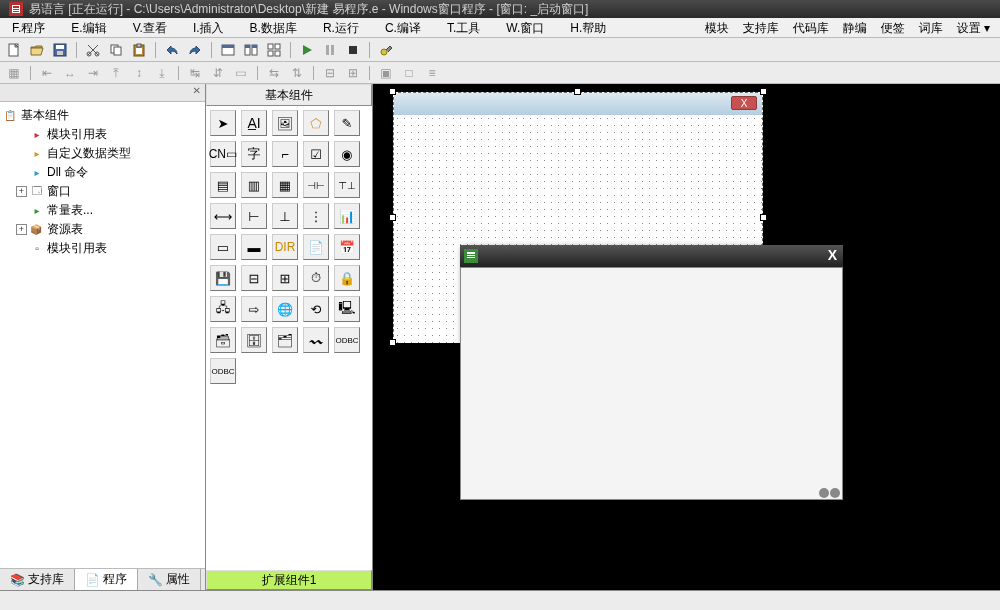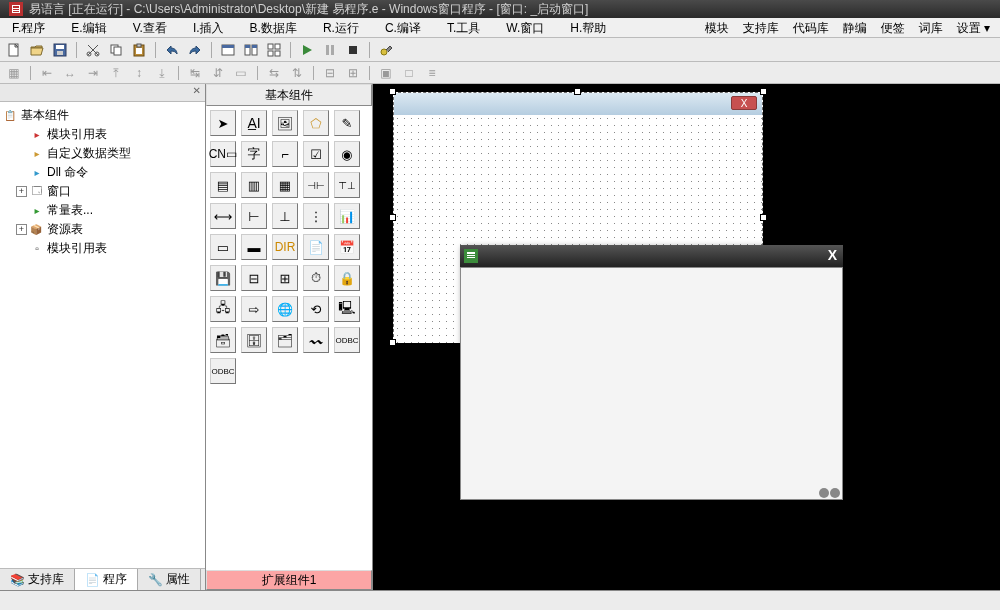--- a/index.html
+++ b/index.html
@@ -29,21 +29,21 @@
 .tree-icon { width: 14px; height: 12px; display: flex; align-items: center; justify-content: center; font-size: 10px; }
 .tree .indent1 { margin-left: 12px; }
 .left-tabs { height: 22px; background: #e8e8e8; display: flex; border-top: 1px solid #bbb; }
 .left-tabs .tab { border-right: 1px solid #aaa; padding: 3px 10px; display: flex; align-items: center; gap: 3px; cursor: default; }
 .left-tabs .tab.active { background: #fff; }
 .comp-panel { width: 167px; background: #fff; display: flex; flex-direction: column; border-right: 1px solid #888; }
 .comp-header { height: 22px; background: #ececec; display: flex; align-items: center; justify-content: center; border: 1px outset #ddd; cursor: default; }
 .comp-palette { flex: 1; padding: 4px; display: flex; flex-wrap: wrap; gap: 5px; align-content: flex-start; }
 .comp-item { width: 26px; height: 26px; border: 1px outset #ccc; display: flex; align-items: center; justify-content: center; cursor: default; background: #f0f0f0; font-size: 13px; }
 .comp-footer { display: flex; flex-direction: column; }
-.comp-footer .ftab { height: 20px; background: #fca5a5; border: 1px outset #ddd; display: flex; align-items: center; justify-content: center; cursor: default; }
+.comp-footer .ftab { height: 20px; background: #bef264; border: 1px outset #ddd; display: flex; align-items: center; justify-content: center; cursor: default; }
 .canvas-area { flex: 1; background: #000; position: relative; }
 .design-form { position: absolute; left: 20px; top: 8px; width: 370px; height: 250px; background: #fff; border: 1px dashed #666; }
 .design-form .form-title { height: 22px; background: linear-gradient(to bottom, #dce9f2, #b5cde0); position: relative; }
 .design-form .form-close { position: absolute; right: 5px; top: 3px; width: 26px; height: 14px; background: #c75050; border: 1px solid #8a3a3a; border-radius: 2px; display: flex; align-items: center; justify-content: center; color: #fff; font-size: 10px; }
 .design-form .form-body { height: 228px; background-image: radial-gradient(#888 0.5px, transparent 0.5px); background-size: 7px 7px; background-color: #fff; }
 .sel-handle { position: absolute; width: 7px; height: 7px; background: #fff; border: 1px solid #000; }
 .runtime-window { position: absolute; left: 87px; top: 161px; width: 383px; height: 255px; background: #f0f0f0; box-shadow: 2px 2px 6px rgba(0,0,0,0.5); }
 .runtime-window .rt-title { height: 22px; background: linear-gradient(to bottom, #555, #222); position: relative; display: flex; align-items: center; padding-left: 4px; }
 .runtime-window .rt-icon { width: 14px; height: 14px; background: #3c8c3c; display: flex; align-items: center; justify-content: center; }
 .runtime-window .rt-close { position: absolute; right: 6px; top: 2px; color: #fff; font-weight: bold; font-size: 14px; cursor: default; }

